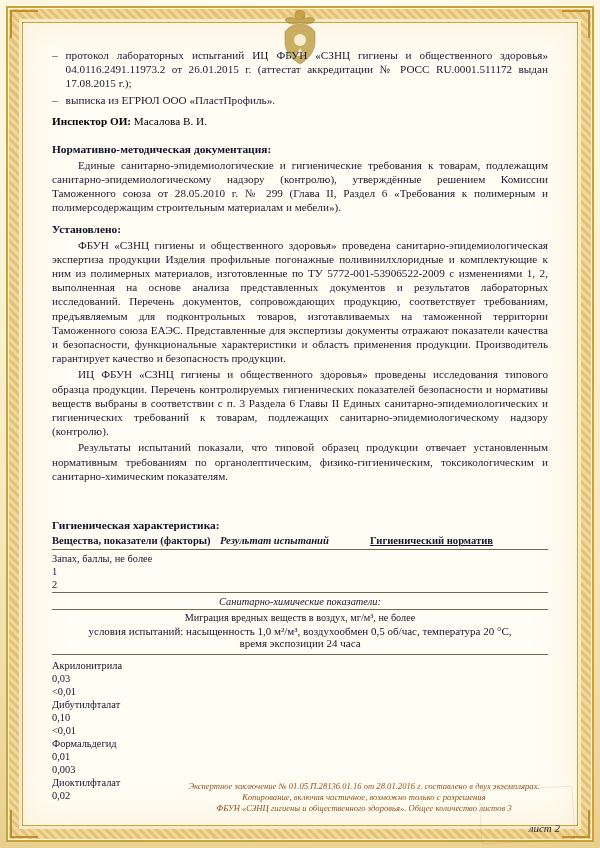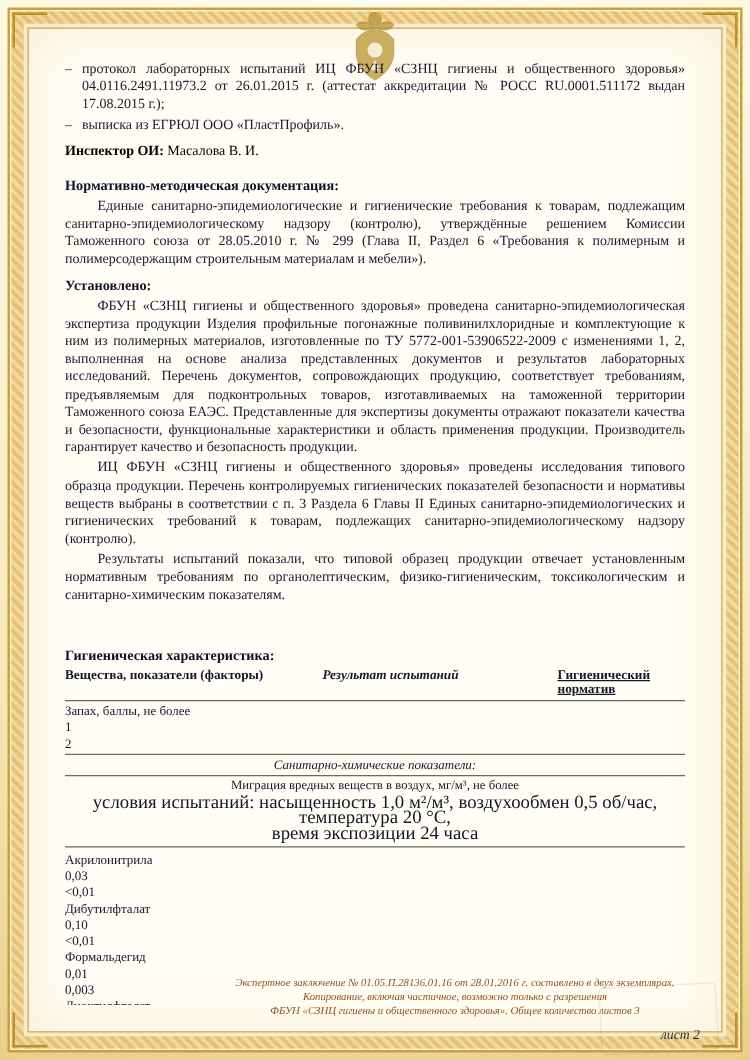--- a/index.html
+++ b/index.html
@@ -50,33 +50,33 @@
   .indent{text-indent:26px;}
   .dash-item{display:flex;gap:8px;}
   .dash{flex:0 0 auto;}
   .bold{font-weight:bold;}
   .sec-title{font-weight:bold;font-size:11.4px;margin:8px 0 3px 0;color:#101028;}
   .sp{height:8px;}
   .label-line{font-size:11.2px;}
 
   
   .hyg{margin-top:4px;font-size:10.4px;color:#15152b;}
-  .hyg-head{display:flex;font-weight:bold;font-size:10.6px;margin-bottom:3px;gap:38px;}
+  .hyg-head{display:flex;font-weight:bold;font-size:10.6px;margin-bottom:3px;}
   .hyg-head .c1{width:168px;}
   .hyg-head .c2{width:150px;font-style:italic;}
   .hyg-head .c3{flex:1;text-decoration:underline;}
   .center{text-align:center;}
   .subhdr{text-align:center;font-style:italic;margin:3px 0 2px 0;font-size:10.4px;}
   .rule{border-bottom:1px solid #6b6b55;height:0;margin:1px 0 2px 0;}
   .row{display:flex;font-size:10.4px;line-height:13px;flex-direction:column;}
   .row .n{width:176px;}
   .row .v1{width:150px;text-align:left;}
   .row .v2{flex:1;text-align:left;}
   .note{font-size:10.2px;line-height:12.6px;text-align:center;}
-  .note .small{font-size:15px;}
+  .note .small{font-size:11px;}
 
   .footer{
     position:absolute;left:150px;right:22px;bottom:34px;
     text-align:center;font-style:italic;color:#8a4a12;font-size:8.6px;line-height:11px;
     opacity:.95;
   }
   .sheet{
     position:absolute;right:40px;bottom:14px;
     font-style:italic;font-size:11px;color:#2a2a3a;
   }

